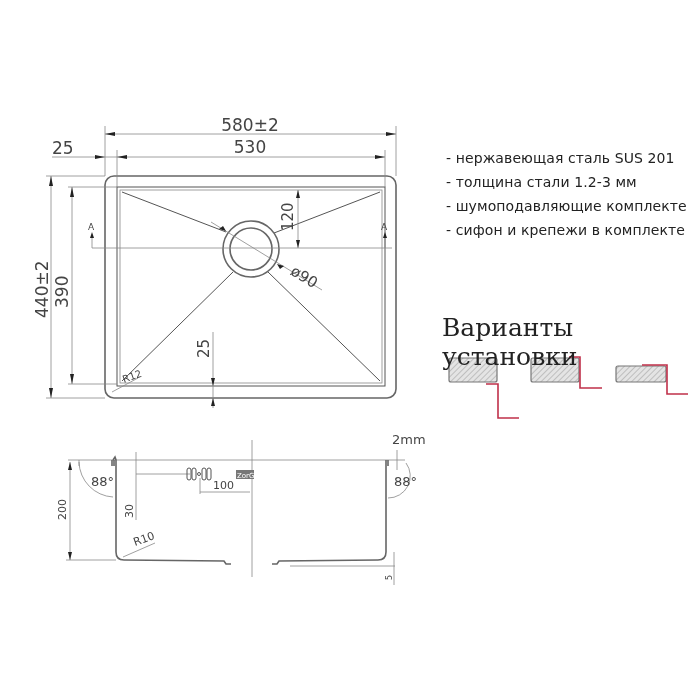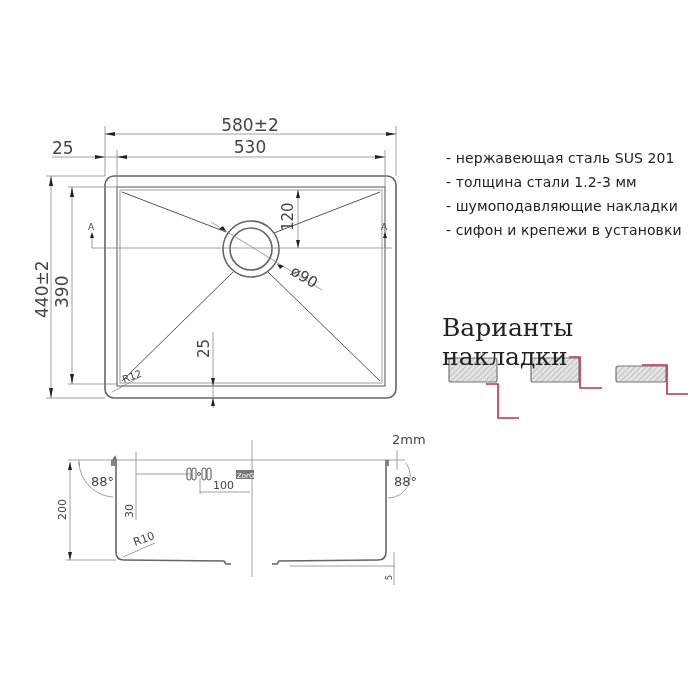--- a/index.html
+++ b/index.html
@@ -162,16 +162,16 @@
     </g>
     <g>
       <rect x="616" y="366" width="50" height="16" rx="2" fill="url(#hatch)" stroke="#777" stroke-width="1.2"></rect>
       <polyline points="642,365 667,365 667,394 688,394" fill="none" stroke="#c0304a" stroke-width="1.6"></polyline>
     </g>
   </g>
 </svg>
 
 <div class="spec" style="top:150px">- нержавеющая сталь SUS 201</div>
 <div class="spec" style="top:174px">- толщина стали 1.2-3 мм</div>
-<div class="spec" style="top:198px">- шумоподавляющие накладки</div>
-<div class="spec" style="top:222px">- сифон и крепежи в установки</div>
+<div class="spec" style="top:198px">- шумоподавляющие комплекте</div>
+<div class="spec" style="top:222px">- сифон и крепежи в комплекте</div>
 
-<div class="inst-title">Варианты накладки</div>
+<div class="inst-title">Варианты установки</div>
 
 </body></html>

